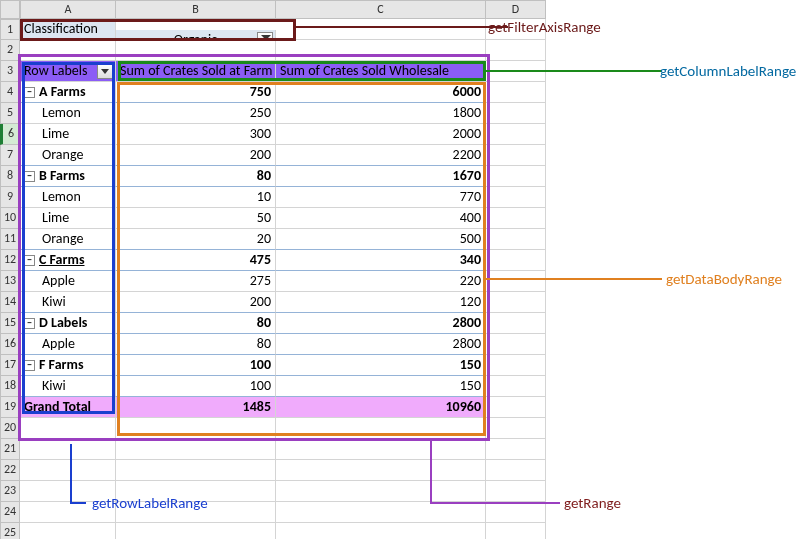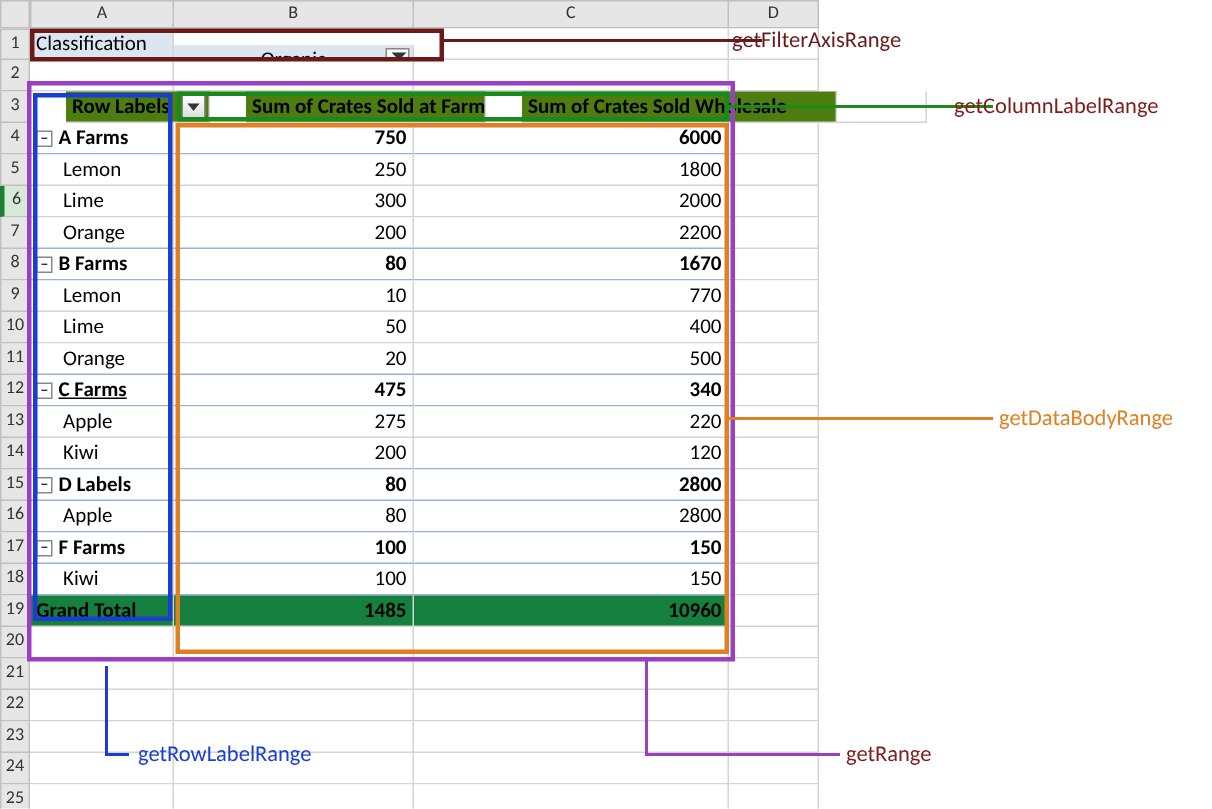--- a/index.html
+++ b/index.html
@@ -65,23 +65,23 @@
     line-height: 20px;
     overflow: hidden;
     white-space: nowrap;
     background: #fff;
   }
   .colA { width: 96px; }
   .colB { width: 160px; text-align: right; }
   .colC { width: 210px; text-align: right; }
   .colD { width: 60px; }
   .filter-cell { background: #dce6f1; text-align: left; }
-  .pivot-header { background: #4d7c0f; font-weight: bold; text-align: left; position: relative; margin-left: 24px; }
+  .pivot-header { background: #8b5cf6; font-weight: normal; text-align: left; position: relative; }
   .bold { font-weight: bold; }
-  .grand { background: #15803d; }
+  .grand { background: #f0abfc; }
   .sub-border { border-bottom: 1px solid #95b3d7; }
   .dd {
     position: absolute;
     right: 2px;
     top: 2px;
     width: 16px;
     height: 16px;
     border: 1px solid #888;
     background: linear-gradient(#fff,#ddd);
     display: flex;
@@ -338,21 +338,21 @@
 <div class="line" style="left:296px;top:26px;width:212px;border-color:#6b1a1a"></div>
 <span class="label" style="left:488px;top:18px;color:#6b1a1a">getFilterAxisRange</span>
 
 <div class="box" style="left:18px;top:54px;width:472px;height:387px;border-color:#9a3fc0"></div>
 <div class="vline" style="left:430px;top:440px;height:62px;border-color:#9a3fc0"></div>
 <div class="line" style="left:430px;top:502px;width:130px;border-color:#9a3fc0"></div>
 <span class="label" style="left:564px;top:494px;color:#7f1d1d">getRange</span>
 
 <div class="box" style="left:118px;top:61px;width:368px;height:20px;border-color:#1a8a1a"></div>
 <div class="line" style="left:486px;top:70px;width:176px;border-color:#1a8a1a"></div>
-<span class="label" style="left:636px;top:62px;color:#7f1d1d">getColumnLabelRange</span>
+<span class="label" style="left:660px;top:62px;color:#0369a1">getColumnLabelRange</span>
 
 <div class="box" style="left:22px;top:62px;width:93px;height:352px;border-color:#1a3fcf"></div>
 <div class="vline" style="left:70px;top:444px;height:58px;border-color:#1a3fcf"></div>
 <div class="line" style="left:70px;top:502px;width:16px;border-color:#1a3fcf"></div>
 <span class="label" style="left:92px;top:494px;color:#1a3fcf">getRowLabelRange</span>
 
 <div class="box" style="left:117px;top:82px;width:369px;height:354px;border-color:#e08020"></div>
 <div class="line" style="left:486px;top:278px;width:176px;border-color:#e08020"></div>
 <span class="label" style="left:666px;top:270px;color:#e08020">getDataBodyRange</span>
 

